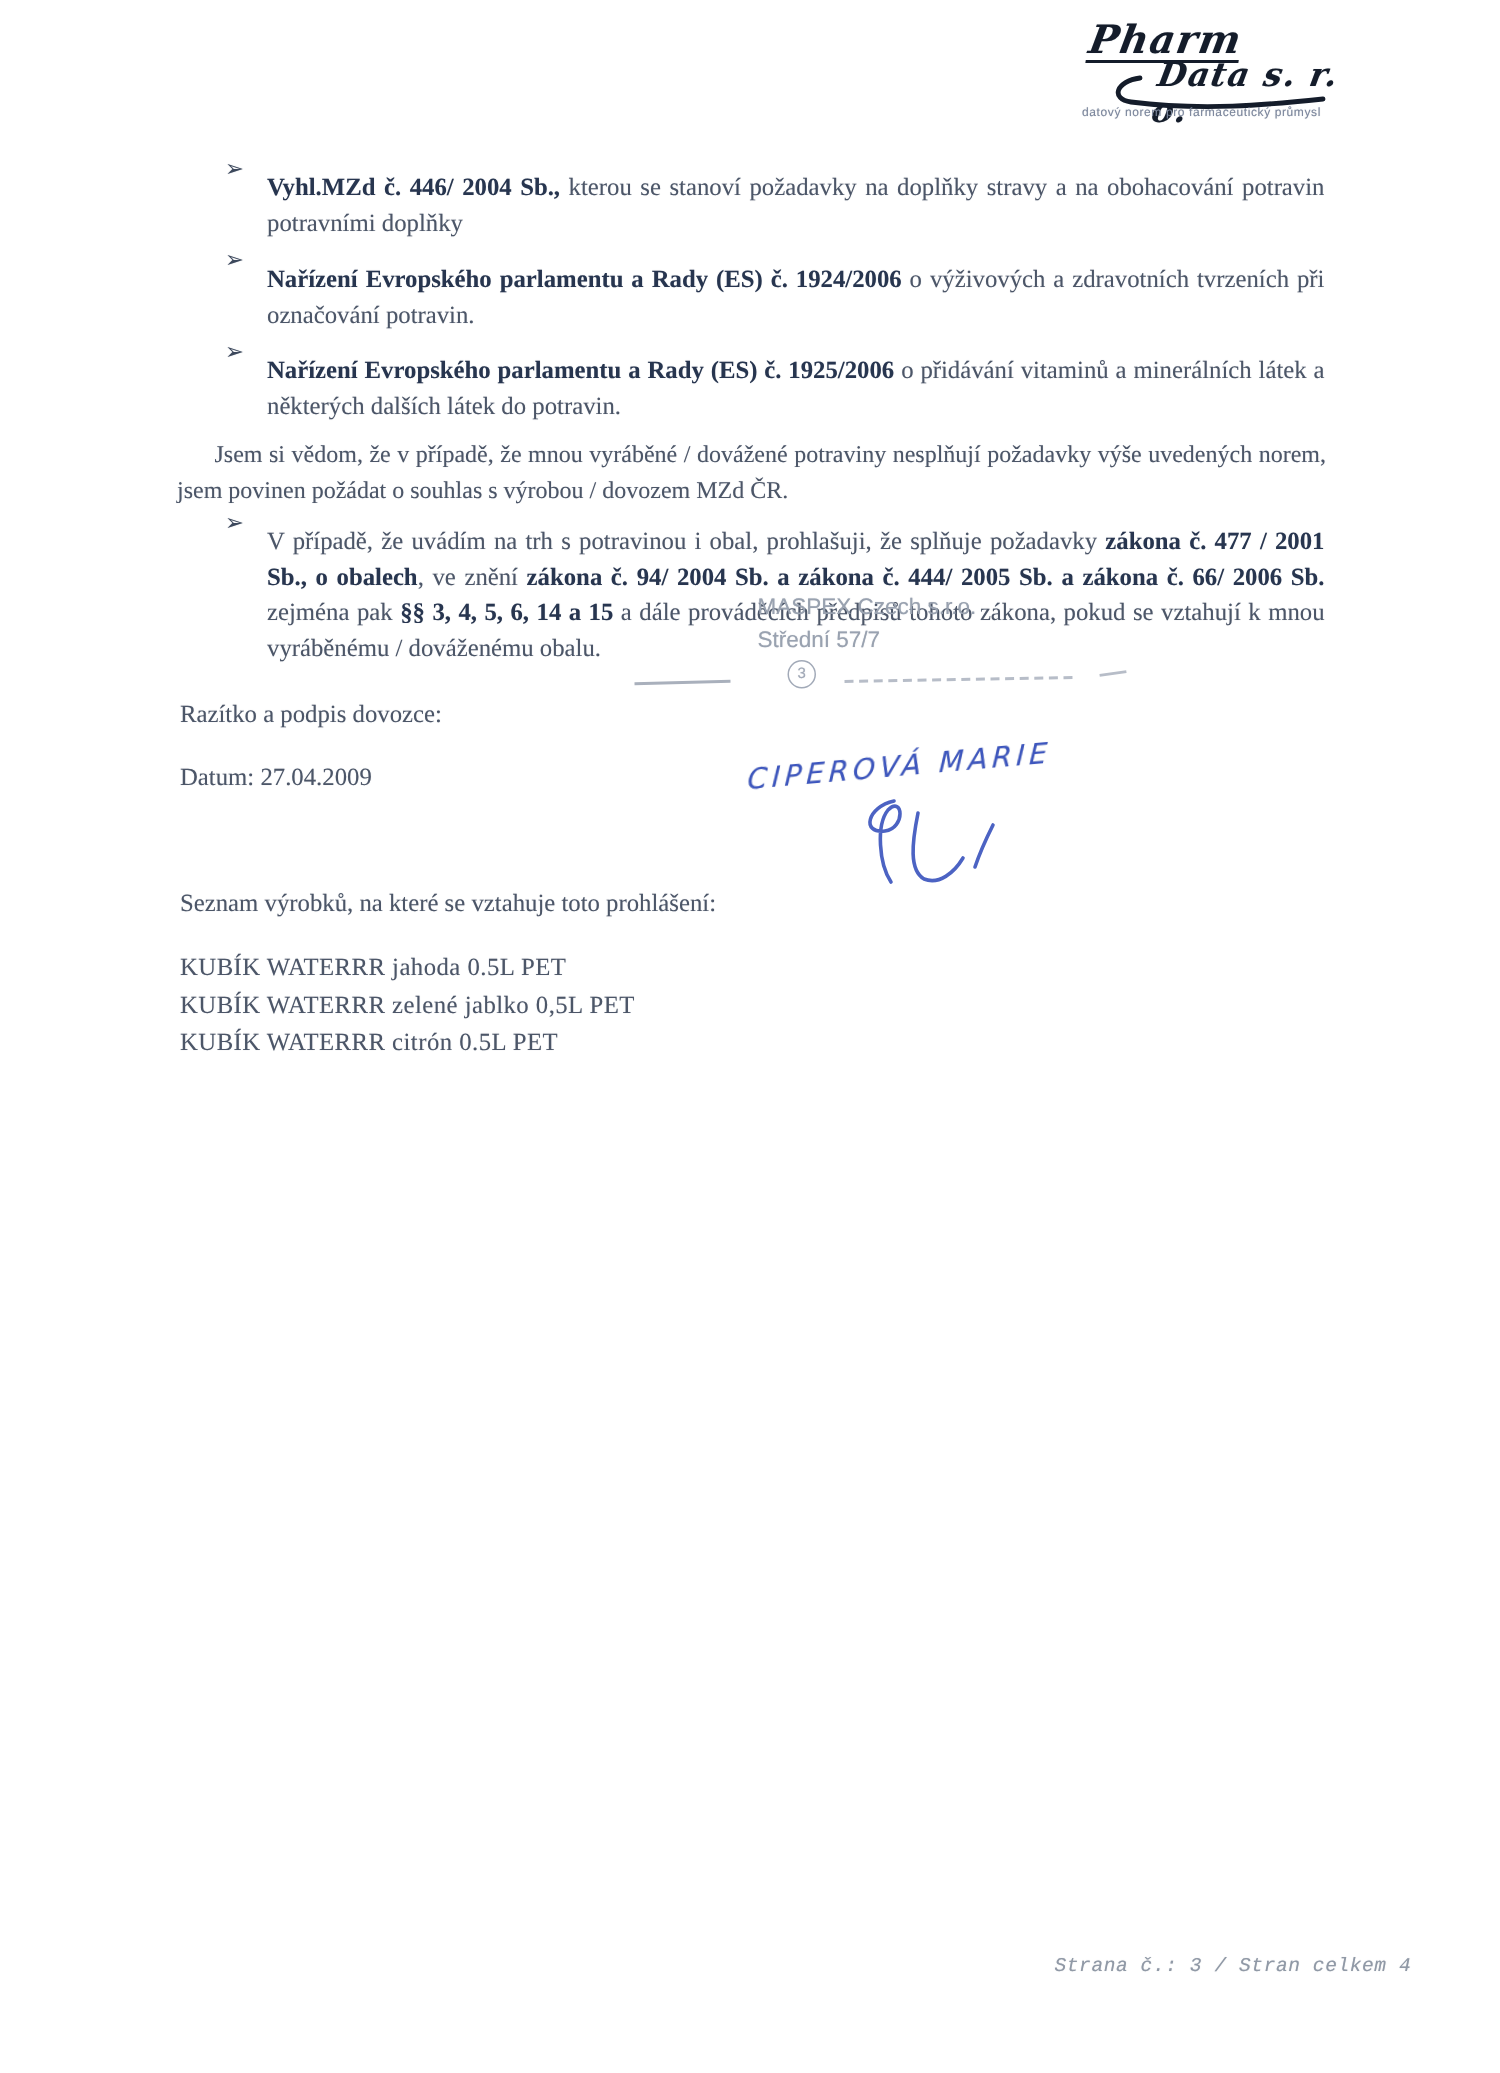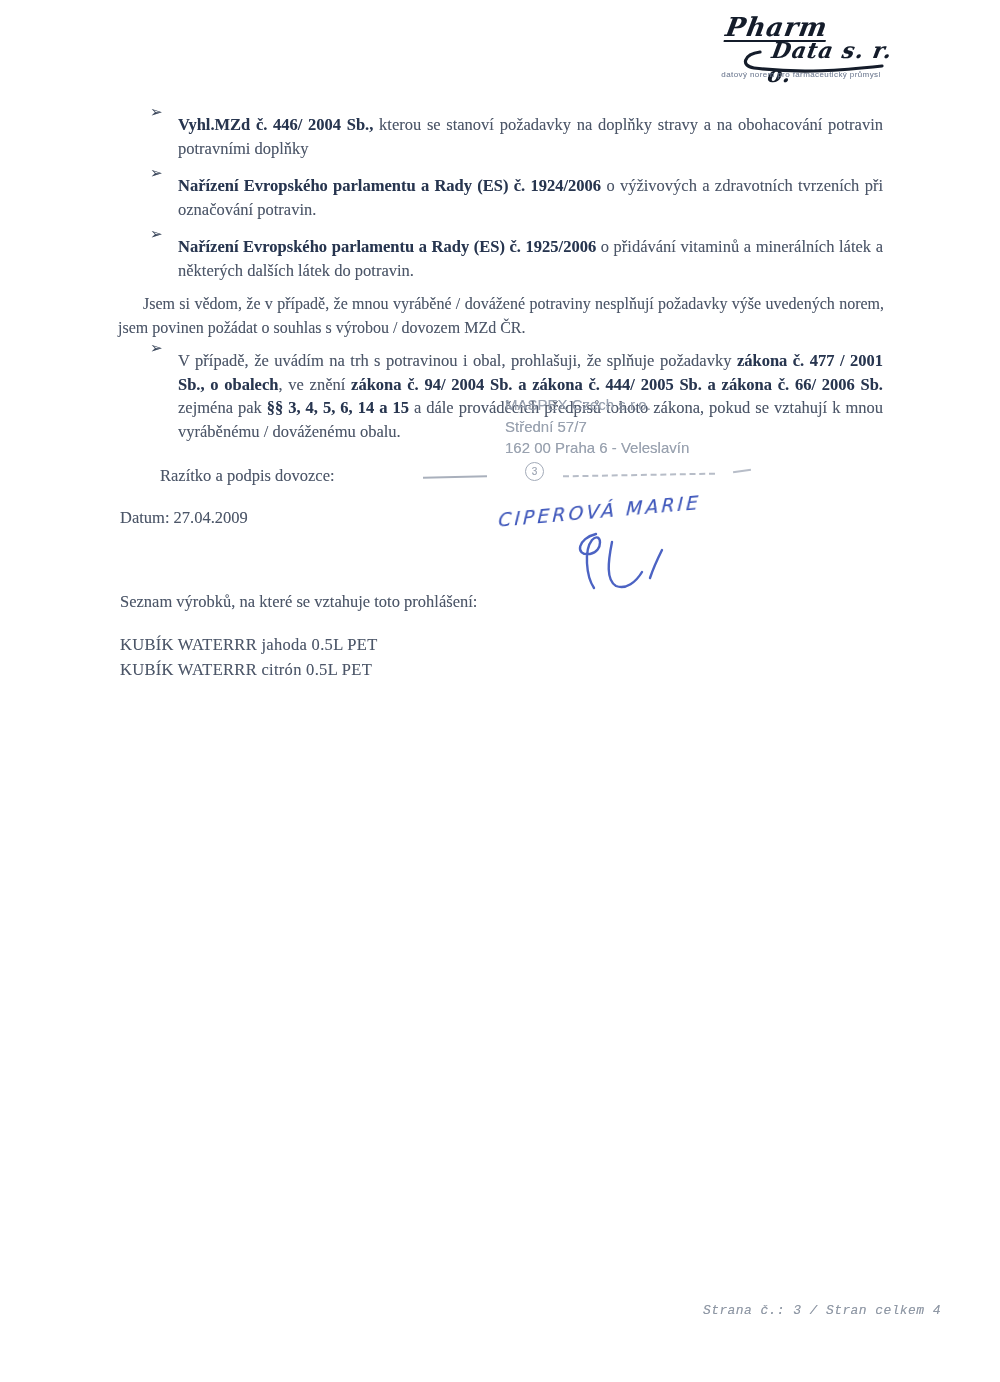--- a/index.html
+++ b/index.html
@@ -85,21 +85,21 @@
   .stamp-dashes{
     position:absolute;left:58px;top:12px;width:152px;height:0;
     border-top:2px dashed #b7bdc8;transform:rotate(-1deg);
   }
   .stamp-dash2{
     position:absolute;left:228px;top:8px;width:18px;height:0;
     border-top:2px solid #b7bdc8;transform:rotate(-8deg);
   }
 
   
-  .label-stamp{left:120px;top:466px;font-size:16.5px;margin-left:40px;}
+  .label-stamp{left:120px;top:466px;font-size:16.5px;}
   .label-date{left:120px;top:508px;font-size:16.5px;}
 
   
   .signature{left:498px;top:500px;width:260px;z-index:2;}
   .sig-name{
     font-family:"DejaVu Sans",sans-serif;
     font-style:italic;font-size:19px;
     color:#3d56be;letter-spacing:3px;
     transform:rotate(-5deg) skewX(-8deg);
     display:inline-block;white-space:nowrap;
@@ -154,21 +154,20 @@
   <ul class="abs bullets bullet-packaging">
     <li>
       <span class="marker">➢</span>
       <span class="btext"><span>V případě, že uvádím na trh s potravinou i obal, prohlašuji, že splňuje požadavky </span><span class="bold">zákona č. 477 / 2001 Sb., o obalech</span><span>, ve znění </span><span class="bold">zákona č. 94/ 2004 Sb. a zákona č. 444/ 2005 Sb. a zákona č. 66/ 2006 Sb.</span><span> zejména pak </span><span class="bold">§§ 3, 4, 5, 6, 14 a 15</span><span>  a dále prováděcích předpisů tohoto zákona, pokud se vztahují k mnou vyráběnému / dováženému obalu.</span></span>
     </li>
   </ul>
 
   <div class="abs stamp">
     <div>MASPEX Czech s.r.o.</div>
     <div>Střední 57/7</div>
-    <div>162 00 Praha 6 - Veleslavín</div>
     <div class="stamp-row">
       <span class="stamp-line-left"></span>
       <span class="stamp-circle">3</span>
       <span class="stamp-dashes"></span>
       <span class="stamp-dash2"></span>
     </div>
   </div>
 
   <div class="abs label-stamp">Razítko a podpis dovozce:</div>
   <div class="abs label-date">Datum: 27.04.2009</div>
@@ -180,18 +179,19 @@
         <path d="M36 6 C 18 10, 14 28, 30 26 C 44 24, 42 2, 32 12 C 24 22, 26 48, 34 60"></path>
         <path d="M52 14 C 48 34, 46 52, 56 58 C 66 62, 76 54, 82 44"></path>
         <path d="M102 22 C 96 34, 92 44, 90 50"></path>
       </g>
     </svg>
   </div>
 
   <div class="abs seznam-heading">Seznam výrobků, na které se vztahuje toto prohlášení:</div>
   <div class="abs products">
     <div>KUBÍK WATERRR jahoda 0.5L PET</div>
+    <div>KUBÍK WATERRR zelené jablko 0,5L PET</div>
     <div>KUBÍK WATERRR citrón 0.5L PET</div>
   </div>
 
   <div class="abs footer">Strana č.: 3 / Stran celkem 4</div>
 
 </div>
 
 </body></html>

